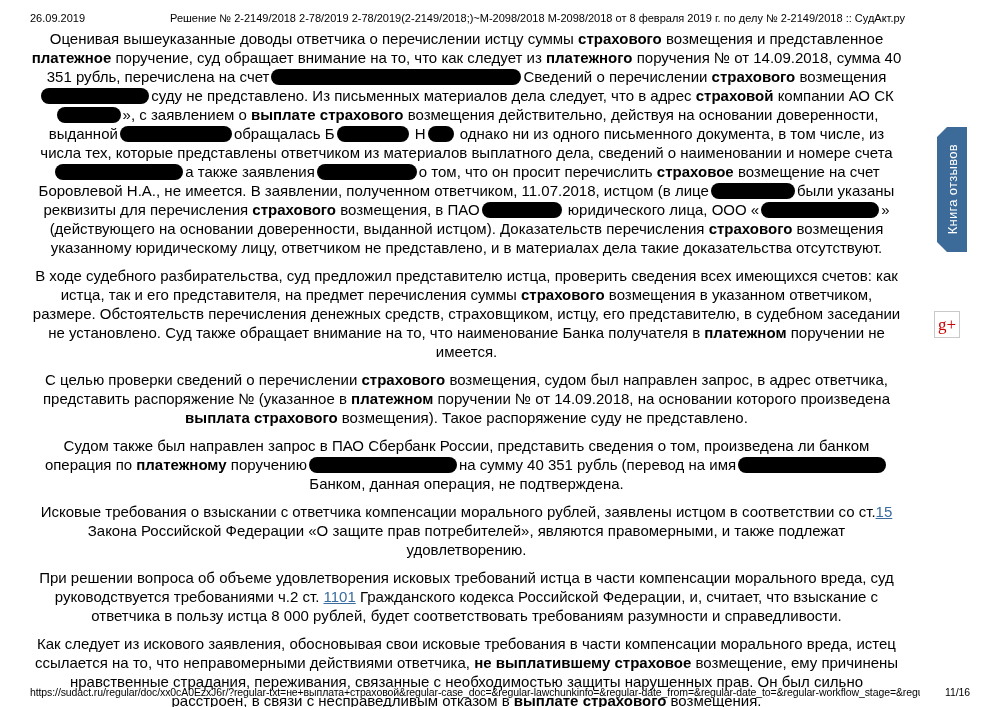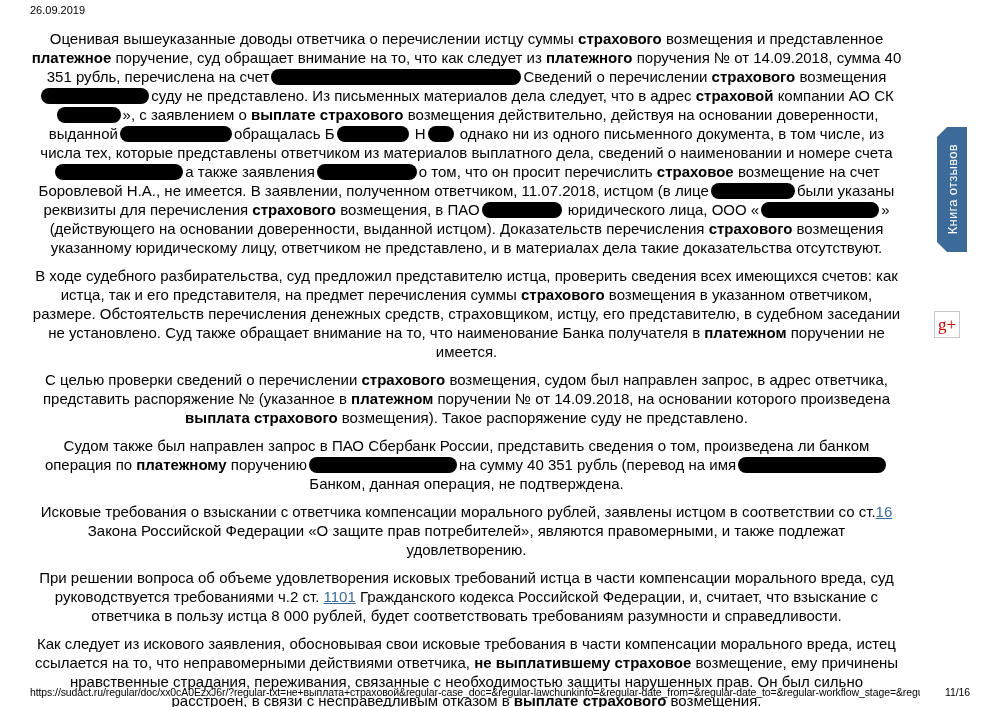--- a/index.html
+++ b/index.html
@@ -1,21 +1,21 @@
 <!DOCTYPE html>
 <html style="--accent: #3d6b99; --link: #3a6ca0; --gplus: #cc0000; --redact: #000000;"><head>
 <meta charset="utf-8">
 <style>
   html,body{margin:0;padding:0;background:#fff;}
   .page{
     position:relative;width:1000px;height:707px;background:#fff;overflow:hidden;
     font-family:"Liberation Sans",sans-serif;color:#000;
   }
   
-  .print-header{position:absolute;top:4px;left:0;right:0;height:16px;font-size:11px;color:#000;}
+  .print-header{position:absolute;top:12px;left:0;right:0;height:16px;font-size:11px;color:#000;}
   .print-date{position:absolute;left:30px;top:0;white-space:nowrap;}
   .print-title{position:absolute;left:120px;right:45px;top:0;text-align:center;white-space:nowrap;overflow:hidden;}
   
   .content{position:absolute;left:30px;top:29px;width:873px;}
   p.para{margin:0 0 9px 0;font-size:15px;line-height:19px;text-align:center;}
   .b{font-weight:bold;}
   .redact{
     display:inline-block;height:16px;border-radius:8px;
     background:var(--redact,#000);vertical-align:-3px;margin:0 2px;
   }
@@ -43,28 +43,29 @@
   .footer-url{white-space:nowrap;overflow:hidden;max-width:890px;}
   .page-number{white-space:nowrap;padding-left:12px;}
 </style>
 </head>
 <body>
 
 <div class="page">
 
   <div class="print-header">
     <span class="print-date">26.09.2019</span>
+    <span class="print-title">Решение № 2-2149/2018 2-78/2019 2-78/2019(2-2149/2018;)~М-2098/2018 М-2098/2018 от 8 февраля 2019 г. по делу № 2-2149/2018 :: СудАкт.ру</span>
   </div>
 
   <div class="content">
       <p class="para"><span>Оценивая вышеуказанные доводы ответчика о перечислении истцу суммы </span><span class="b">страхового</span><span> возмещения и представленное </span><span class="b">платежное</span><span> поручение, суд обращает внимание на то, что как следует из </span><span class="b">платежного</span><span> поручения № от 14.09.2018, сумма 40 351 рубль, перечислена на счет</span><span class="redact" style="width: 250px;"></span><span>Сведений о перечислении </span><span class="b">страхового</span><span> возмещения</span><span class="redact" style="width: 108px;"></span><span>суду не представлено. Из письменных материалов дела следует, что в адрес </span><span class="b">страховой</span><span> компании АО СК</span><span class="redact" style="width: 64px;"></span><span>», с заявлением о </span><span class="b">выплате страхового</span><span> возмещения действительно, действуя на основании доверенности, выданной</span><span class="redact" style="width: 112px;"></span><span>обращалась Б</span><span class="redact" style="width: 72px;"></span><span> Н</span><span class="redact" style="width: 26px;"></span><span> однако ни из одного письменного документа, в том числе, из числа тех, которые представлены ответчиком из материалов выплатного дела, сведений о наименовании и номере счета</span><span class="redact" style="width: 128px;"></span><span>а также заявления</span><span class="redact" style="width: 100px;"></span><span>о том, что он просит перечислить </span><span class="b">страховое</span><span> возмещение на счет Боровлевой Н.А., не имеется. В заявлении, полученном ответчиком, 11.07.2018, истцом (в лице</span><span class="redact" style="width: 84px;"></span><span>были указаны реквизиты для перечисления </span><span class="b">страхового</span><span> возмещения, в ПАО</span><span class="redact" style="width: 80px;"></span><span> юридического лица, ООО «</span><span class="redact" style="width: 118px;"></span><span>» (действующего на основании доверенности, выданной истцом). Доказательств перечисления </span><span class="b">страхового</span><span> возмещения указанному юридическому лицу, ответчиком не представлено, и в материалах дела такие доказательства отсутствуют.</span></p>
       <p class="para"><span>В ходе судебного разбирательства, суд предложил представителю истца, проверить сведения всех имеющихся счетов: как истца, так и его представителя, на предмет перечисления суммы </span><span class="b">страхового</span><span> возмещения в указанном ответчиком, размере. Обстоятельств перечисления денежных средств, страховщиком, истцу, его представителю, в судебном заседании не установлено. Суд также обращает внимание на то, что наименование Банка получателя в </span><span class="b">платежном</span><span> поручении не имеется.</span></p>
       <p class="para"><span>С целью проверки сведений о перечислении </span><span class="b">страхового</span><span> возмещения, судом был направлен запрос, в адрес ответчика, представить распоряжение № (указанное в </span><span class="b">платежном</span><span> поручении № от 14.09.2018, на основании которого произведена </span><span class="b">выплата страхового</span><span> возмещения). Такое распоряжение суду не представлено.</span></p>
       <p class="para"><span>Судом также был направлен запрос в ПАО Сбербанк России, представить сведения о том, произведена ли банком операция по </span><span class="b">платежному</span><span> поручению</span><span class="redact" style="width: 148px;"></span><span>на сумму 40 351 рубль (перевод на имя</span><span class="redact" style="width: 148px;"></span><span>Банком, данная операция, не подтверждена.</span></p>
-      <p class="para"><span>Исковые требования о взыскании с ответчика компенсации морального рублей, заявлены истцом в соответствии со ст.</span><a class="doc-link">16</a><span> Закона Российской Федерации «О защите прав потребителей», являются правомерными, и также подлежат удовлетворению.</span></p>
+      <p class="para"><span>Исковые требования о взыскании с ответчика компенсации морального рублей, заявлены истцом в соответствии со ст.</span><a class="doc-link">15</a><span> Закона Российской Федерации «О защите прав потребителей», являются правомерными, и также подлежат удовлетворению.</span></p>
       <p class="para"><span>При решении вопроса об объеме удовлетворения исковых требований истца в части компенсации морального вреда, суд руководствуется требованиями ч.2 ст. </span><a class="doc-link">1101</a><span> Гражданского кодекса Российской Федерации, и, считает, что взыскание с ответчика в пользу истца 8 000 рублей, будет соответствовать требованиям разумности и справедливости.</span></p>
       <p class="para"><span>Как следует из искового заявления, обосновывая свои исковые требования в части компенсации морального вреда, истец ссылается на то, что неправомерными действиями ответчика, </span><span class="b">не выплатившему страховое</span><span> возмещение, ему причинены нравственные страдания, переживания, связанные с необходимостью защиты нарушенных прав. Он был сильно расстроен, в связи с несправедливым отказом в </span><span class="b">выплате страхового</span><span> возмещения.</span></p>
     </div>
 
   <div class="feedback-tab">
     <span>Книга отзывов</span>
   </div>
 
   <div class="gplus">
     <span>g+</span>

